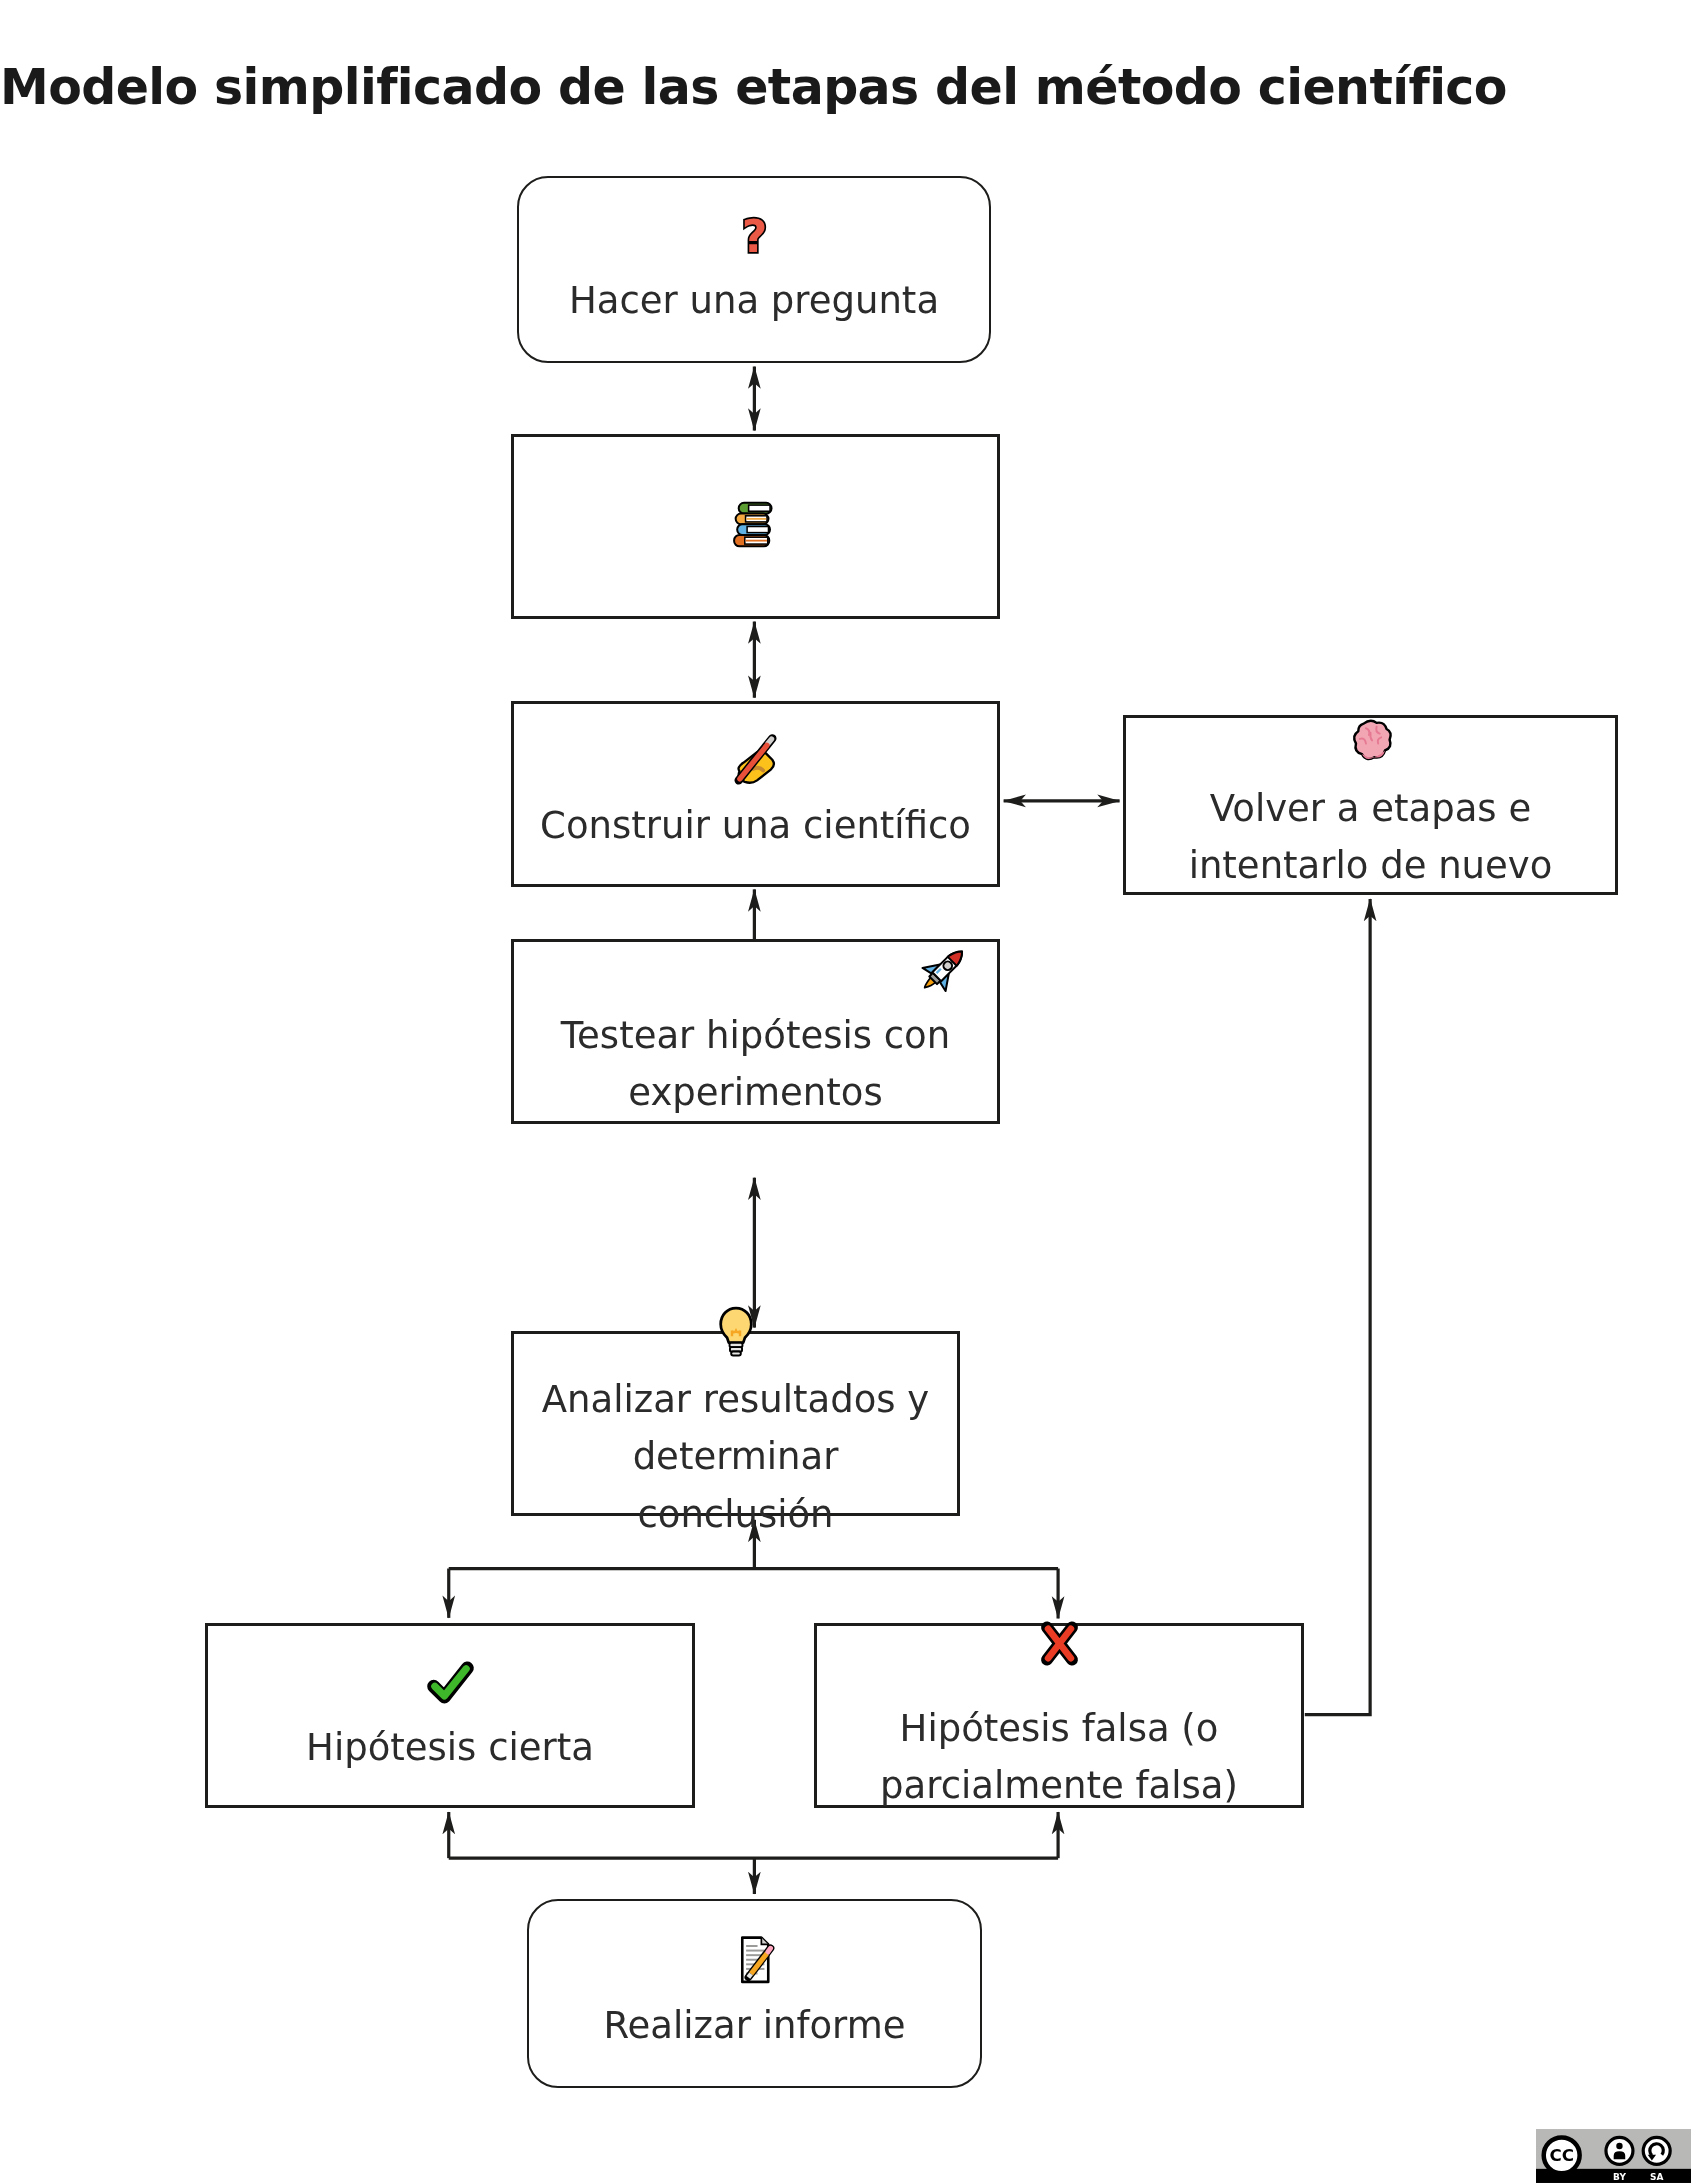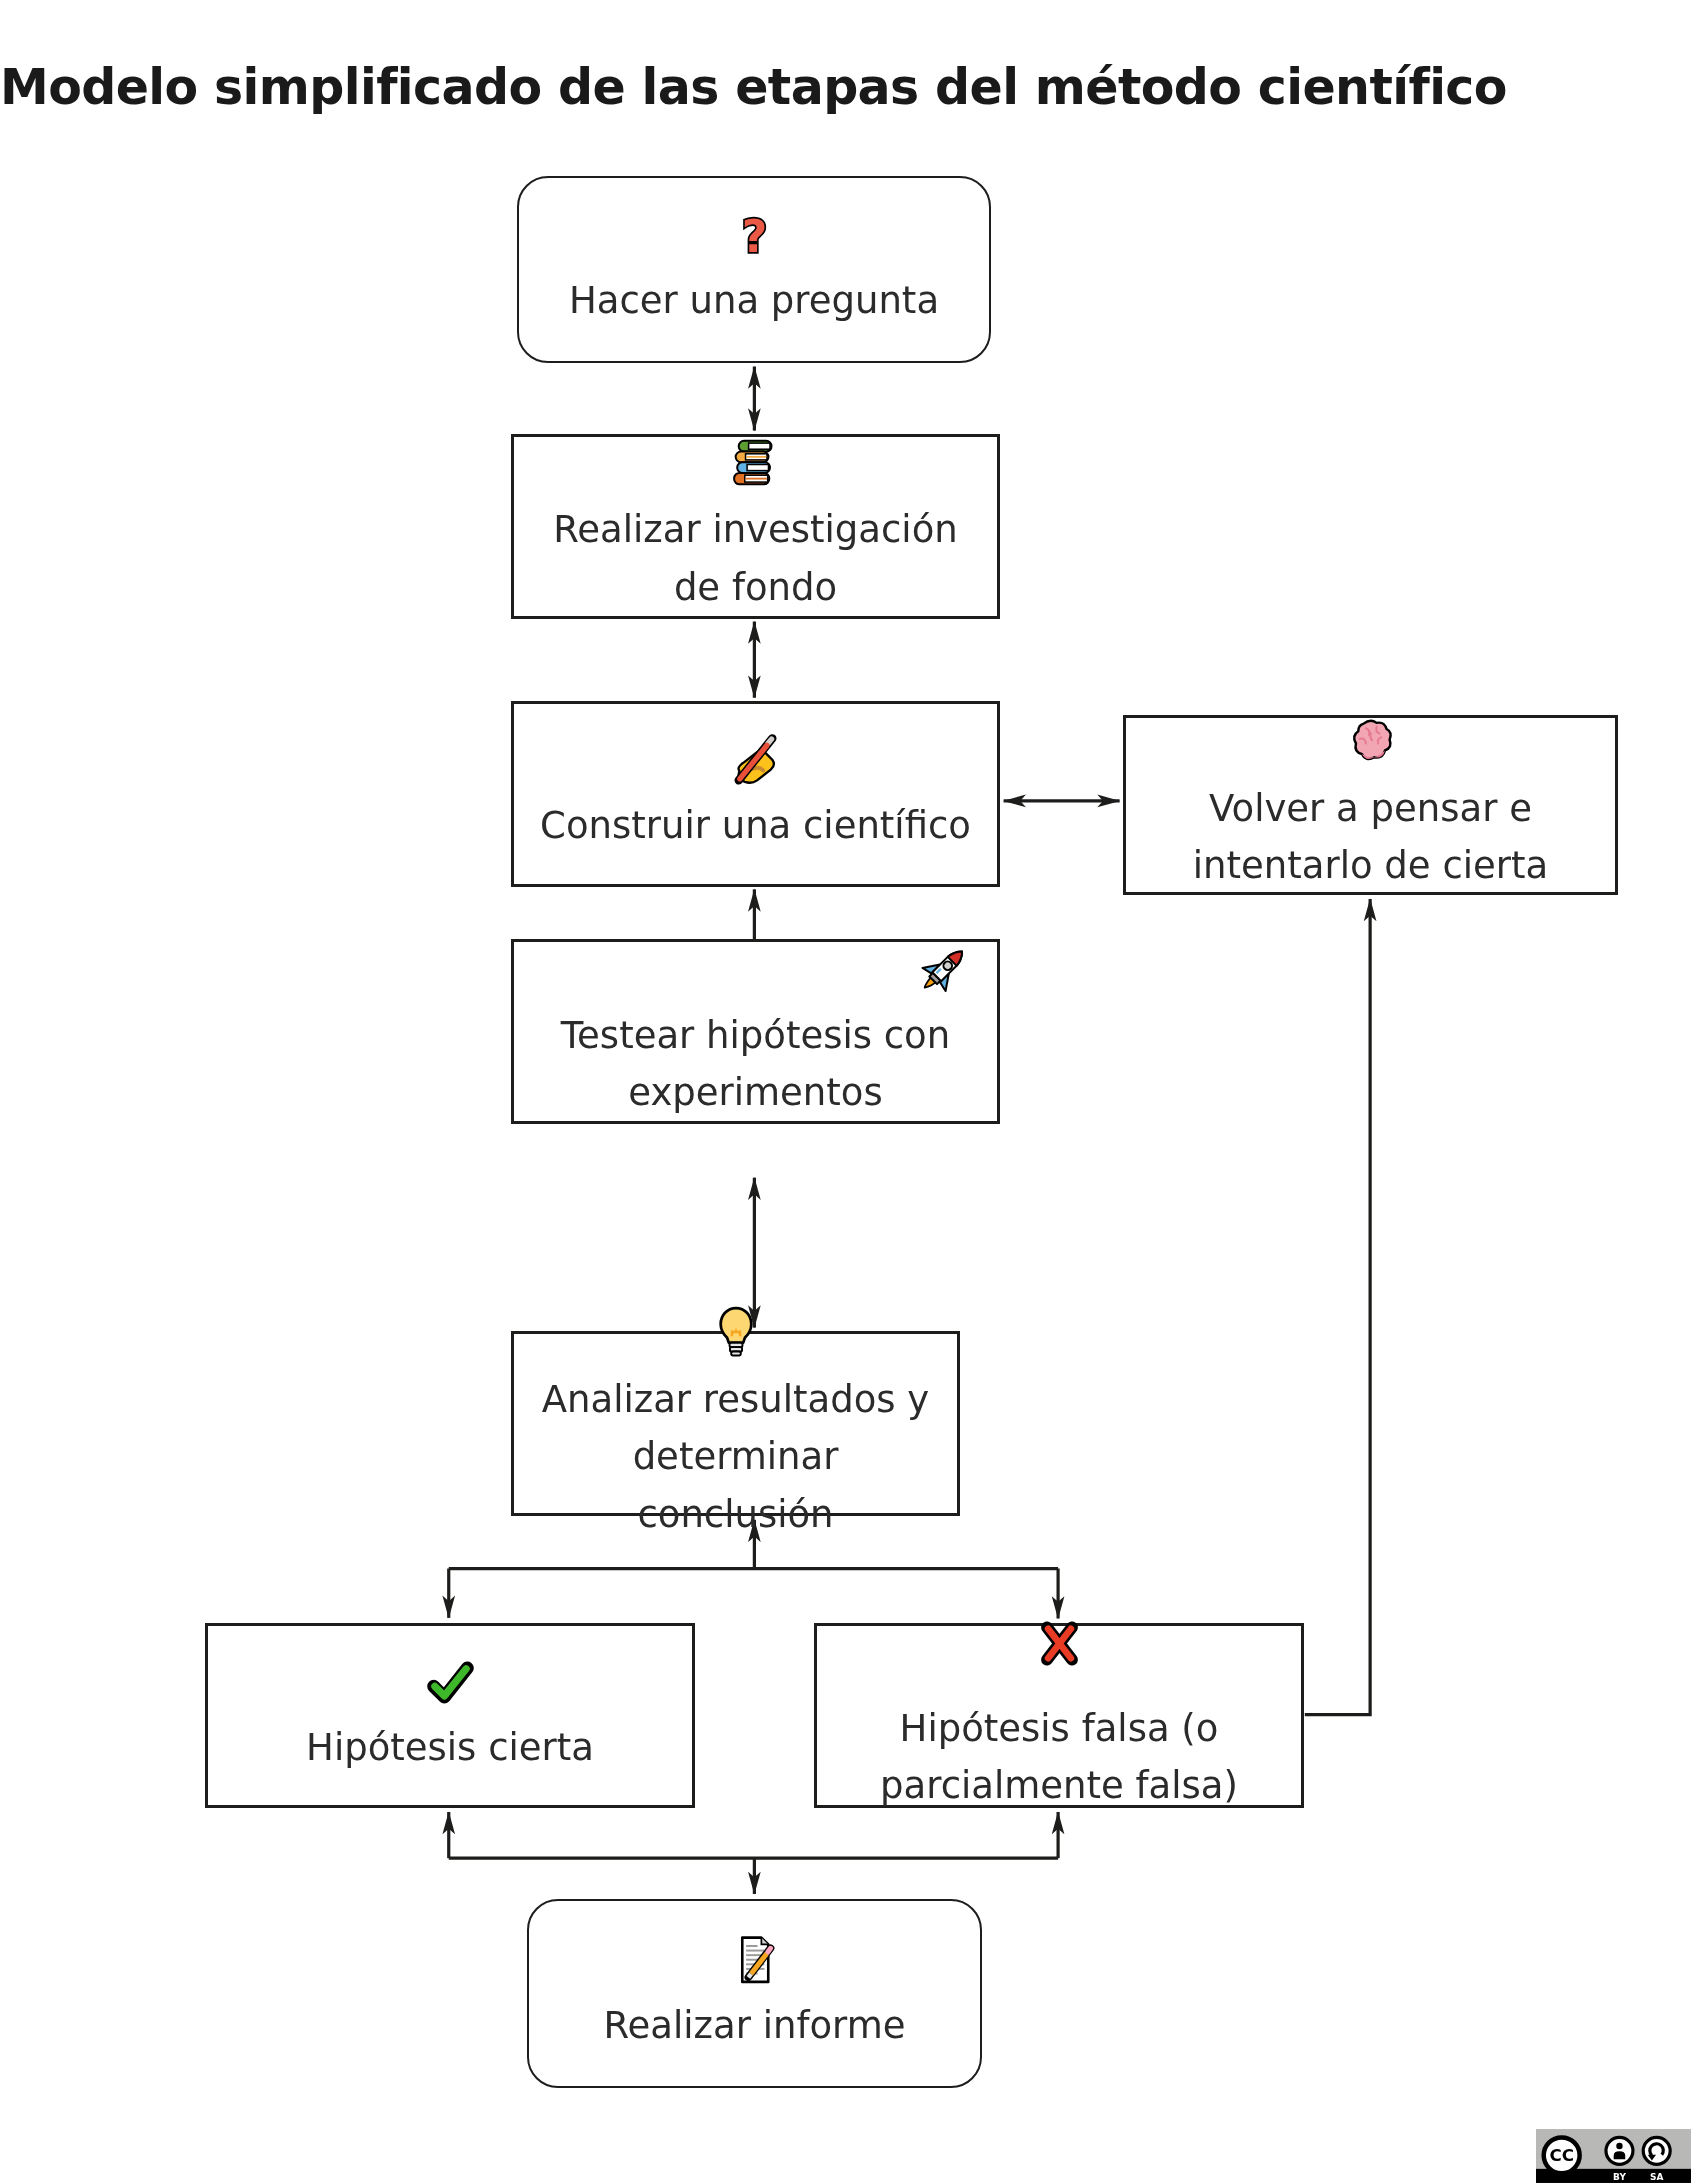--- a/index.html
+++ b/index.html
@@ -71,21 +71,20 @@
       <rect x="10" y="19" width="43" height="14" rx="7" fill="#f4aa41"></rect>
       <rect x="23" y="22" width="28" height="8" fill="#fff" stroke-width="2"></rect>
       <line x1="24" y1="26" x2="50" y2="26" stroke="#f4aa41" stroke-width="2.4"></line>
       <rect x="12" y="33" width="43" height="14" rx="7" fill="#61b2e4"></rect>
       <rect x="25" y="36" width="28" height="8" fill="#fff" stroke-width="2"></rect>
       <rect x="8" y="47" width="46" height="15" rx="7" fill="#e27022"></rect>
       <rect x="22" y="50" width="30" height="9" fill="#fff" stroke-width="2"></rect>
       <line x1="23" y1="54.5" x2="51" y2="54.5" stroke="#e27022" stroke-width="2.4"></line>
     </g>
   </svg>
-  <span>Realizar investigación de fondo</span>
 </div>
 
 <div class="node n-hypo">
   <svg class="ic" width="55" height="55" viewBox="0 0 72 72">
     <path d="M22,64 Q11,60 15,50 Q11,45 20,39 L38,25 Q44,21 50,27 L58,35 Q63,42 56,48 L38,62 Q31,67 22,64 Z" fill="#fcc21b" stroke="#000" stroke-width="3" stroke-linejoin="round"></path>
     <path d="M33,47 q8,-4 13,2" fill="none" stroke="#c88a2e" stroke-width="5" stroke-linecap="round"></path>
     <line x1="14" y1="62" x2="58" y2="7" stroke="#000" stroke-width="11" stroke-linecap="round"></line>
     <line x1="52.5" y1="13.5" x2="57" y2="8" stroke="#d0cfce" stroke-width="7" stroke-linecap="round"></line>
     <line x1="15.5" y1="60" x2="51" y2="16" stroke="#e8503a" stroke-width="7" stroke-linecap="round"></line>
   </svg>
@@ -163,21 +162,21 @@
     <path d="M27,10 Q36,3 44,9 Q54,7 57,17 Q65,21 61,31 Q65,41 55,45 Q52,56 41,54 Q30,60 25,50 Q14,47 17,36 Q11,26 20,20 Q20,12 27,10 Z" fill="#f2a6b4" stroke="#000" stroke-width="3.2" stroke-linejoin="round"></path>
     <path d="M26,50 Q38,60 54,46 L55,45 Q52,56 41,54 Q30,60 25,50 Z" fill="#e67a94"></path>
     <g fill="none" stroke="#e67a94" stroke-width="2.6" stroke-linecap="round">
       <path d="M30,16 q6,2 4,9"></path>
         <path d="M44,14 q-2,7 4,9"></path>
       <path d="M22,30 q7,-2 8,6"></path>
         <path d="M50,28 q-6,2 -4,8"></path>
       <path d="M36,22 q-1,6 2,10"></path>
     </g>
   </svg>
-  <span>Volver a pensar e intentarlo de cierta</span>
+  <span>Volver a etapas e intentarlo de nuevo</span>
 </div>
 
 <svg class="badge" viewBox="0 0 243 84">
   <rect x="0" y="0" width="243" height="84" fill="#b8b8b6"></rect>
   <rect x="0" y="62" width="243" height="22" fill="#000"></rect>
   <circle cx="40" cy="41" r="28" fill="#fff" stroke="#000" stroke-width="7"></circle>
   <text x="40" y="50" font-size="26" font-weight="bold" text-anchor="middle" fill="#000" font-family="DejaVu Sans,sans-serif">CC</text>
   <g>
     <circle cx="130" cy="34" r="21" fill="#fff" stroke="#000" stroke-width="5"></circle>
     <circle cx="130" cy="26.5" r="5" fill="#000"></circle>

